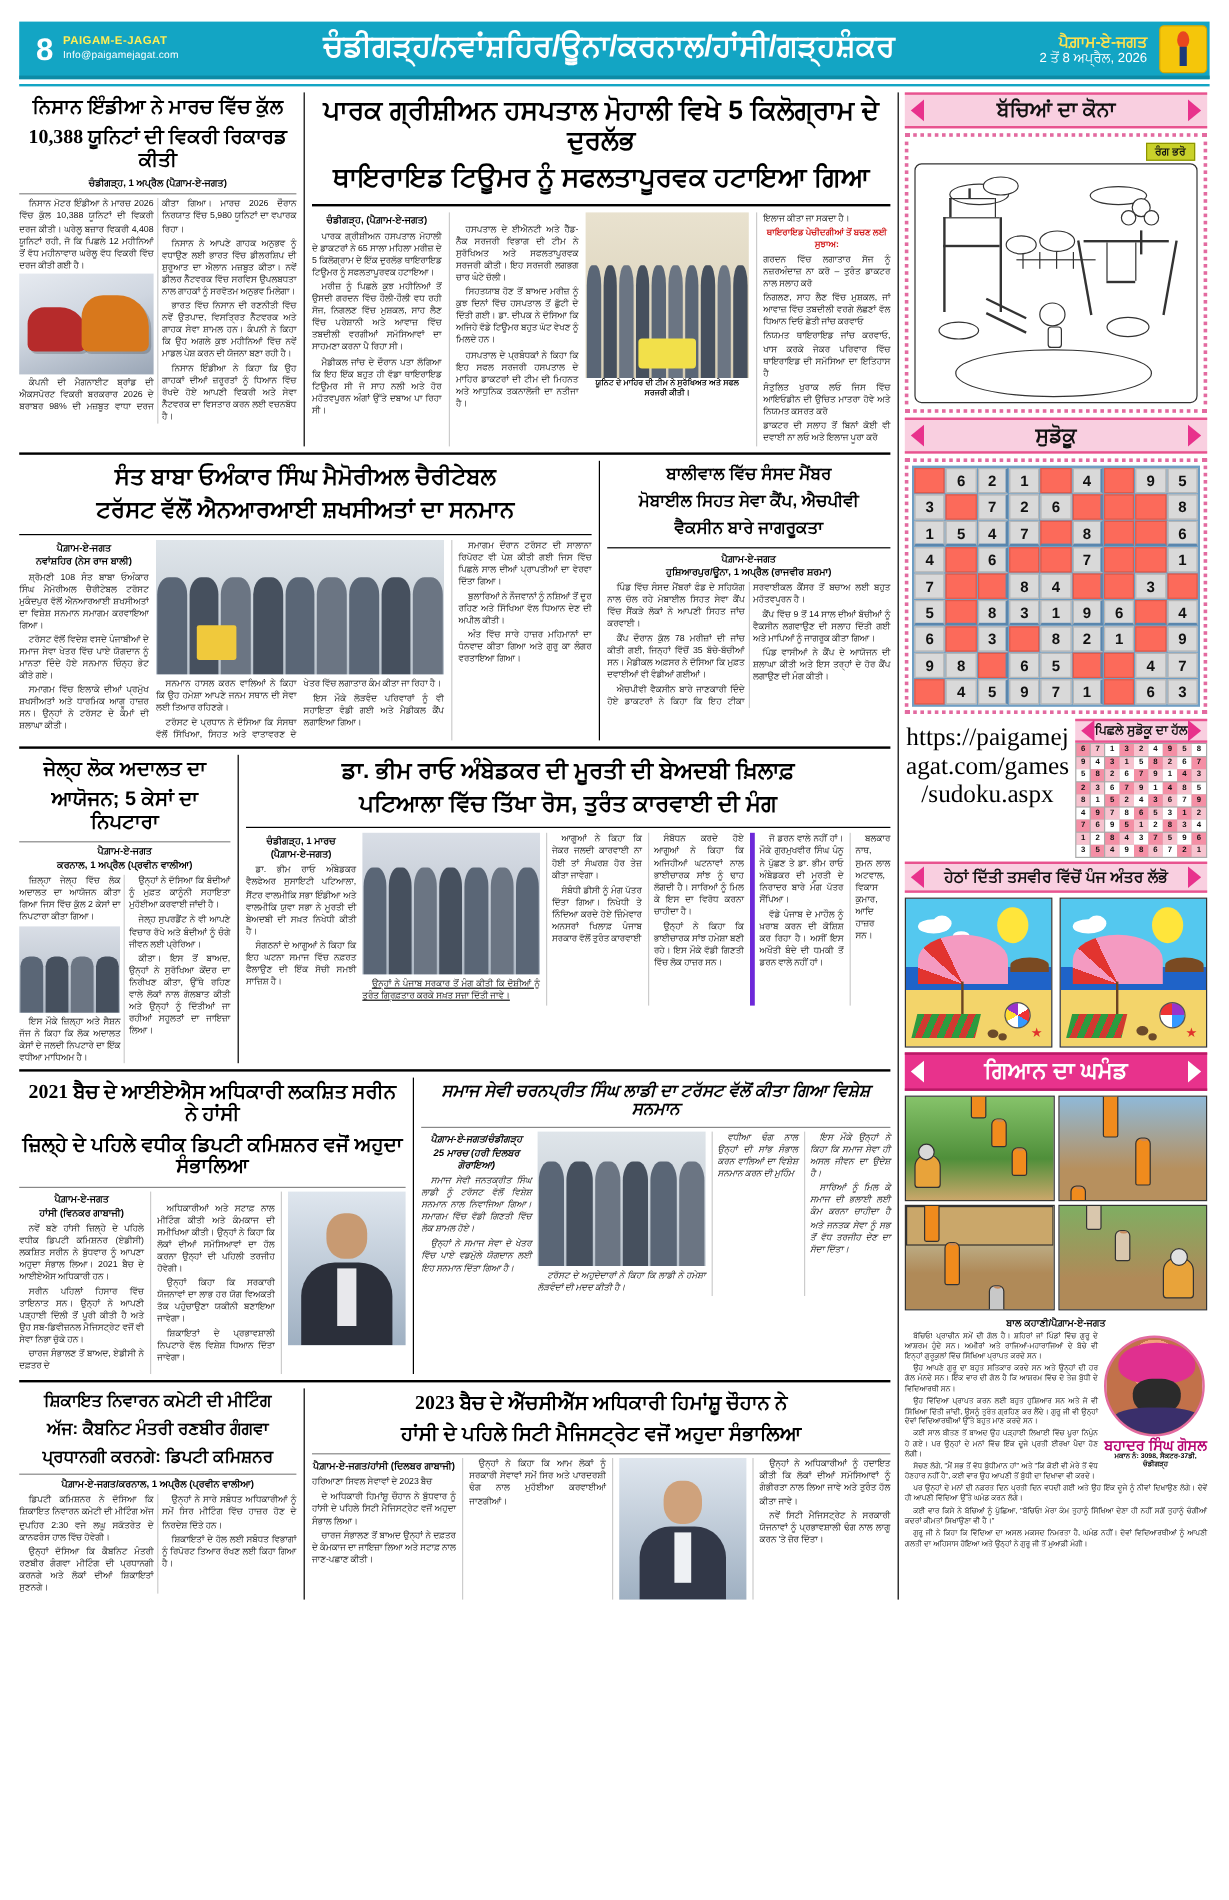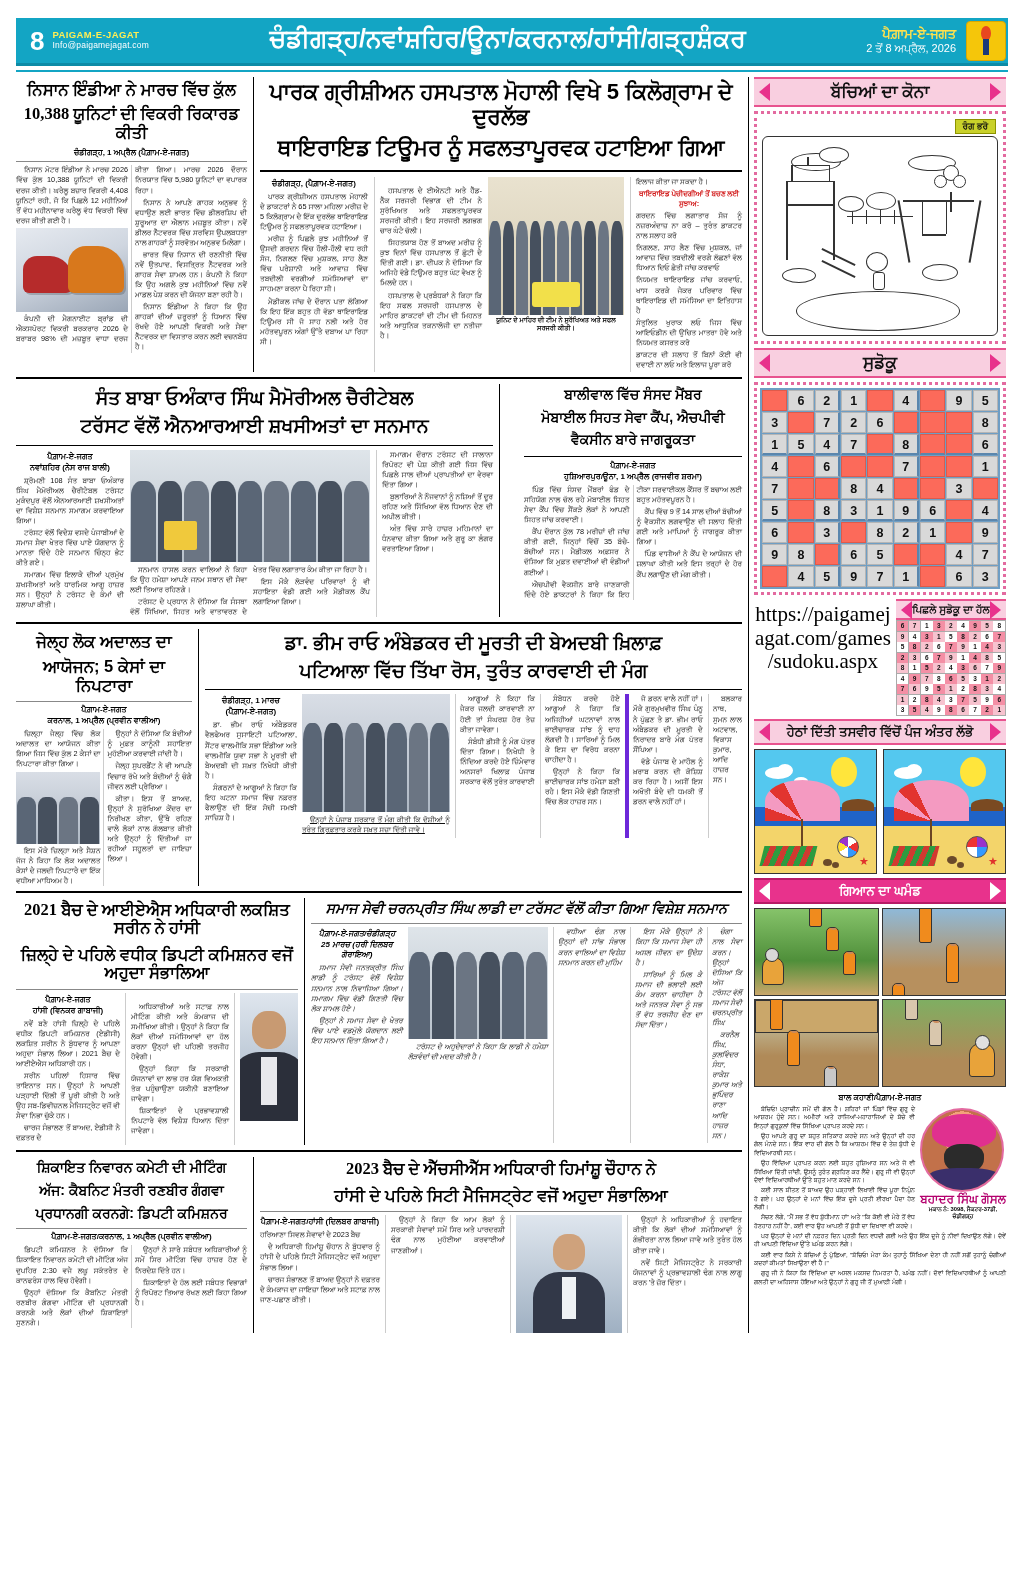--- a/index.html
+++ b/index.html
@@ -89,21 +89,21 @@
   .figs span { flex:1; background:#5a6676; margin:0 1px; border-radius:40% 40% 0 0 / 18% 18% 0 0; }
   .figs span:nth-child(2n){ background:#46505e; }
   .figs span:nth-child(3n){ background:#6b7583; }
 
   
   .panel-title {
     background:#f9cfe0; text-align:center; font-weight:bold; font-size:17px;
     padding:3px 26px; position:relative; color:#111; margin:0;
     border-top:2px solid #e8538f; border-bottom:2px solid #e8538f;
   }
-  .panel-title.solid { background:#e8328c; color:#fff; border-color:#b81a66; font-size:13px; }
+  .panel-title.solid { background:#e8328c; color:#fff; border-color:#b81a66; font-size:19px; }
   .panel-title::before, .panel-title::after {
     content:""; position:absolute; top:50%; margin-top:-9px;
     width:0; height:0; border-top:9px solid transparent; border-bottom:9px solid transparent;
   }
   .panel-title::before { left:5px; border-right:11px solid #e8328c; }
   .panel-title::after  { right:5px; border-left:11px solid #e8328c; }
   .panel-title.solid::before { border-right-color:#fff; }
   .panel-title.solid::after  { border-left-color:#fff; }
 
   .dotted-frame {
@@ -285,21 +285,21 @@
                 <p style="text-indent:0">ਸੰਤੁਲਿਤ ਖੁਰਾਕ ਲਓ ਜਿਸ ਵਿੱਚ ਆਇਓਡੀਨ ਦੀ ਉਚਿਤ ਮਾਤਰਾ ਹੋਵੇ ਅਤੇ ਨਿਯਮਤ ਕਸਰਤ ਕਰੋ</p>
                 <p style="text-indent:0">ਡਾਕਟਰ ਦੀ ਸਲਾਹ ਤੋਂ ਬਿਨਾਂ ਕੋਈ ਵੀ ਦਵਾਈ ਨਾ ਲਓ ਅਤੇ ਇਲਾਜ ਪੂਰਾ ਕਰੋ</p>
               </div>
             </div>
           </div>
         </div>
       </div>
 
       <div class="rule2"></div>
 
-      <div style="display:flex; gap:24px;">
+      <div style="display:flex; gap:6px;">
         <div style="width:484px; border-right:1px solid #000; padding-right:6px;">
           <div class="hl lg">ਸੰਤ ਬਾਬਾ ਓਅੰਕਾਰ ਸਿੰਘ ਮੈਮੋਰੀਅਲ ਚੈਰੀਟੇਬਲ</div>
           <div class="hl lg">ਟਰੱਸਟ ਵੱਲੋਂ ਐਨਆਰਆਈ ਸ਼ਖਸੀਅਤਾਂ ਦਾ ਸਨਮਾਨ</div>
           <div class="rule"></div>
           <div style="display:flex;gap:6px;">
             <div style="width:108px;">
               <div class="byline">ਪੈਗ਼ਾਮ-ਏ-ਜਗਤ</div>
               <div class="byline" style="margin-top:-2px;">ਨਵਾਂਸ਼ਹਿਰ (ਨੇਸ ਰਾਜ ਬਾਲੀ)</div>
               <div class="bodytext">
                 <p>ਸ਼੍ਰੋਮਣੀ 108 ਸੰਤ ਬਾਬਾ ਓਅੰਕਾਰ ਸਿੰਘ ਮੈਮੋਰੀਅਲ ਚੈਰੀਟੇਬਲ ਟਰੱਸਟ ਮੁਕੰਦਪੁਰ ਵੱਲੋਂ ਐਨਆਰਆਈ ਸ਼ਖਸੀਅਤਾਂ ਦਾ ਵਿਸ਼ੇਸ਼ ਸਨਮਾਨ ਸਮਾਗਮ ਕਰਵਾਇਆ ਗਿਆ।</p>
@@ -500,26 +500,20 @@
             </div>
             <div style="width:72px;border-left:1px solid #ccc;padding-left:4px;">
               <div class="bodytext">
                 <p>ਵਧੀਆ ਢੰਗ ਨਾਲ ਉਨ੍ਹਾਂ ਦੀ ਸਾਂਭ ਸੰਭਾਲ ਕਰਨ ਵਾਲਿਆਂ ਦਾ ਵਿਸ਼ੇਸ਼ ਸਨਮਾਨ ਕਰਨ ਦੀ ਮੁਹਿੰਮ</p>
               </div>
             </div>
             <div style="width:72px;border-left:1px solid #ccc;padding-left:4px;">
               <div class="bodytext">
                 <p>ਇਸ ਮੌਕੇ ਉਨ੍ਹਾਂ ਨੇ ਕਿਹਾ ਕਿ ਸਮਾਜ ਸੇਵਾ ਹੀ ਅਸਲ ਜੀਵਨ ਦਾ ਉਦੇਸ਼ ਹੈ।</p>
                 <p>ਸਾਰਿਆਂ ਨੂੰ ਮਿਲ ਕੇ ਸਮਾਜ ਦੀ ਭਲਾਈ ਲਈ ਕੰਮ ਕਰਨਾ ਚਾਹੀਦਾ ਹੈ ਅਤੇ ਜਨਤਕ ਸੇਵਾ ਨੂੰ ਸਭ ਤੋਂ ਵੱਧ ਤਰਜੀਹ ਦੇਣ ਦਾ ਸੱਦਾ ਦਿੱਤਾ।</p>
-              </div>
-            </div>
-            <div style="flex:1;border-left:1px solid #ccc;padding-left:4px;">
-              <div class="bodytext">
-                <p>ਚੰਗਾ ਨਾਲ ਸੇਵਾ ਕਰਨ। ਉਨ੍ਹਾਂ ਦੱਸਿਆ ਕਿ ਅੱਜ ਟਰੱਸਟ ਵੱਲੋਂ ਸਮਾਜ ਸੇਵੀ ਚਰਨਪ੍ਰੀਤ ਸਿੰਘ</p>
-                <p>ਕਰਨੈਲ ਸਿੰਘ, ਕੁਲਵਿੰਦਰ ਸੰਧਾ, ਰਾਕੇਸ਼ ਕੁਮਾਰ ਅਤੇ ਭੁਪਿੰਦਰ ਰਾਣਾ ਆਦਿ ਹਾਜ਼ਰ ਸਨ।</p>
               </div>
             </div>
           </div>
         </div>
       </div>
 
       <div class="rule2"></div>
 
       <div style="display:flex; gap:6px;">
         <div style="width:238px; border-right:1px solid #000; padding-right:6px;">

